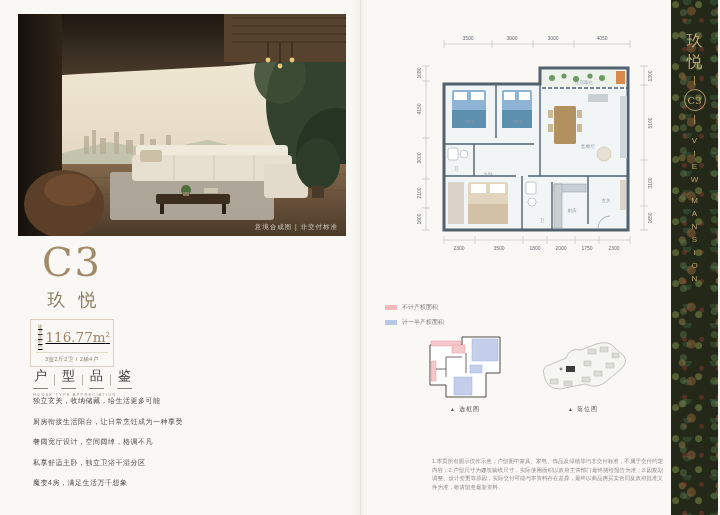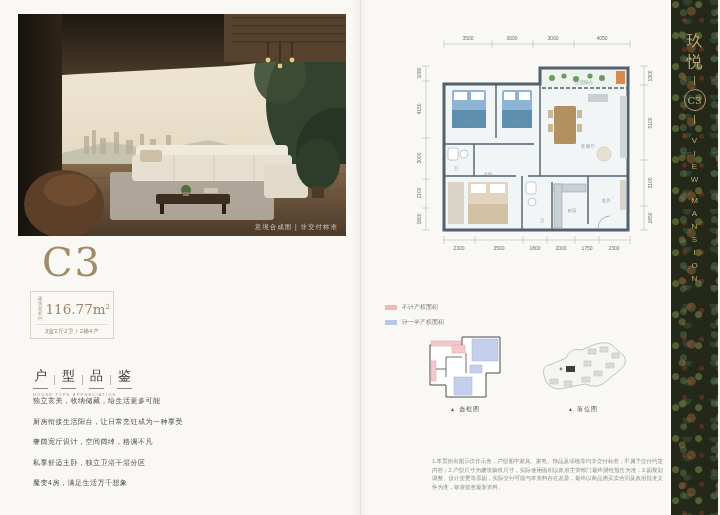--- a/index.html
+++ b/index.html
@@ -12,21 +12,21 @@
   .vm-badge { position:absolute; left:26px; top:183px; width:74px; height:39px;
     background:rgba(38,33,28,.82); border:1px solid #9a8663; display:flex; flex-direction:column;
     align-items:center; justify-content:center; gap:2px; }
   .vm-badge span { color:#c8ac7c; font-size:8px; letter-spacing:3px; line-height:9px; }
   .photo-caption { position:absolute; right:8px; bottom:4px; color:#cfc9bf; font-size:6.5px; letter-spacing:1px; }
 
   .unit-block { position:absolute; left:12px; top:240px; width:120px; text-align:center; }
   .unit-code { font-family:"DejaVu Serif", serif; font-size:40px; line-height:44px; color:#a18a68; letter-spacing:2px; }
   .unit-name { font-family:"DejaVu Serif", serif; font-size:18px; color:#8d7a5f; letter-spacing:13px; padding-left:13px; margin-top:4px; }
   .area-box { margin:7px auto 0; width:84px; border:1px solid #d8d1c4; padding:4px 3px 3px; }
-  .area-row { display:flex; align-items:center; justify-content:flex-end; gap:3px; }
+  .area-row { display:flex; align-items:center; justify-content:flex-end; gap:3px;text-decoration:underline; }
   .area-label { width:17px; font-size:4.5px; color:#a2947c; line-height:5px; text-align:right; }
   .area-value { font-family:"DejaVu Serif", serif; font-size:13.5px; color:#9c8465; }
   .area-sup { font-size:7px; vertical-align:super; color:#9c8465; }
   .area-div { height:1px; background:#e2dccf; margin:3px 2px; }
   .layout-spec { font-size:5.5px; color:#8a7f6e; letter-spacing:.5px; }
 
   .section-head { position:absolute; left:33px; top:367px; }
   .section-title { display:flex; align-items:flex-end; gap:6px; }
   .st-char { font-size:13px; color:#3c3a36; letter-spacing:0; border-bottom:1px solid #8a867e; padding:0 1px 3px; }
   .st-sep { width:1px; height:10px; background:#b8b4ac; margin-bottom:4px; }
@@ -177,20 +177,21 @@
       </g>
 
       <ellipse cx="300" cy="150" rx="22" ry="26" fill="#2e3d2a"></ellipse>
       <rect x="294" y="172" width="12" height="12" fill="#4a3a28"></rect>
     </svg>
     <div class="photo-caption">意境合成图 | 非交付标准</div>
   </div>
 
   <div class="unit-block">
     <div class="unit-code">C3</div>
+    <div class="unit-name">玖悦</div>
     <div class="area-box">
       <div class="area-row">
         <span class="area-label">建筑面积约</span>
         <span class="area-value"><span>116.77m</span><span class="area-sup">2</span></span>
       </div>
       <div class="area-div"></div>
       <div class="layout-spec">3室2厅2卫 / 2梯4户</div>
     </div>
   </div>
 

